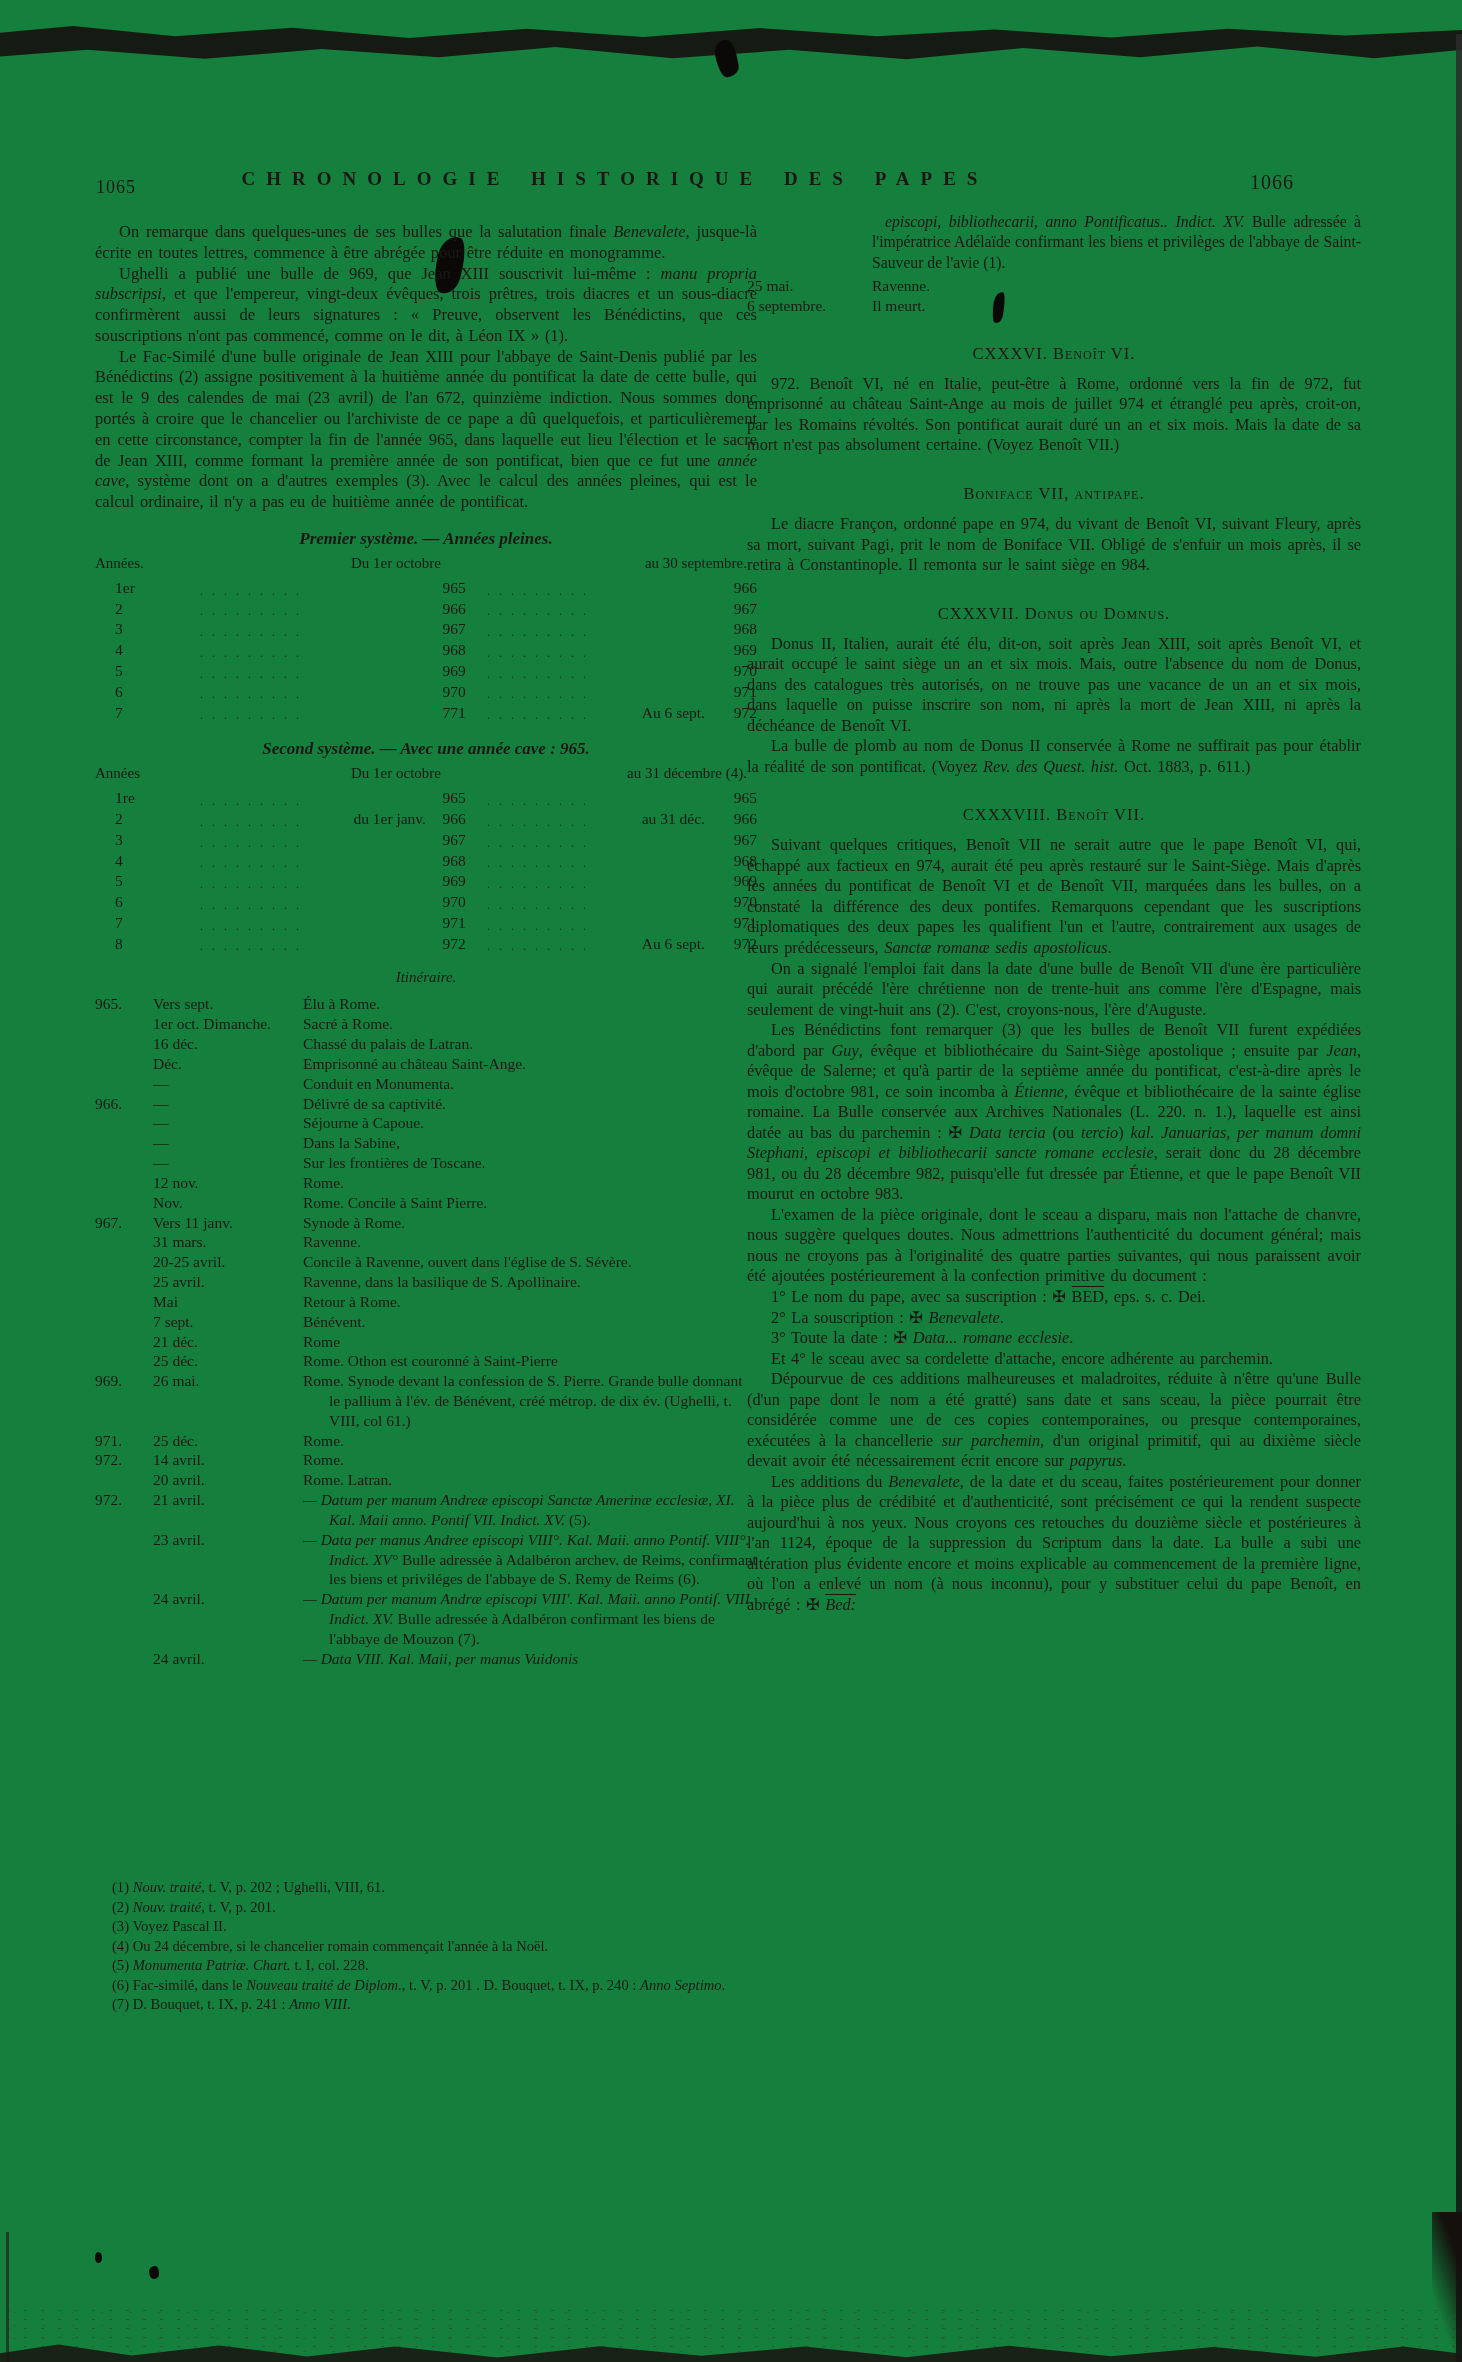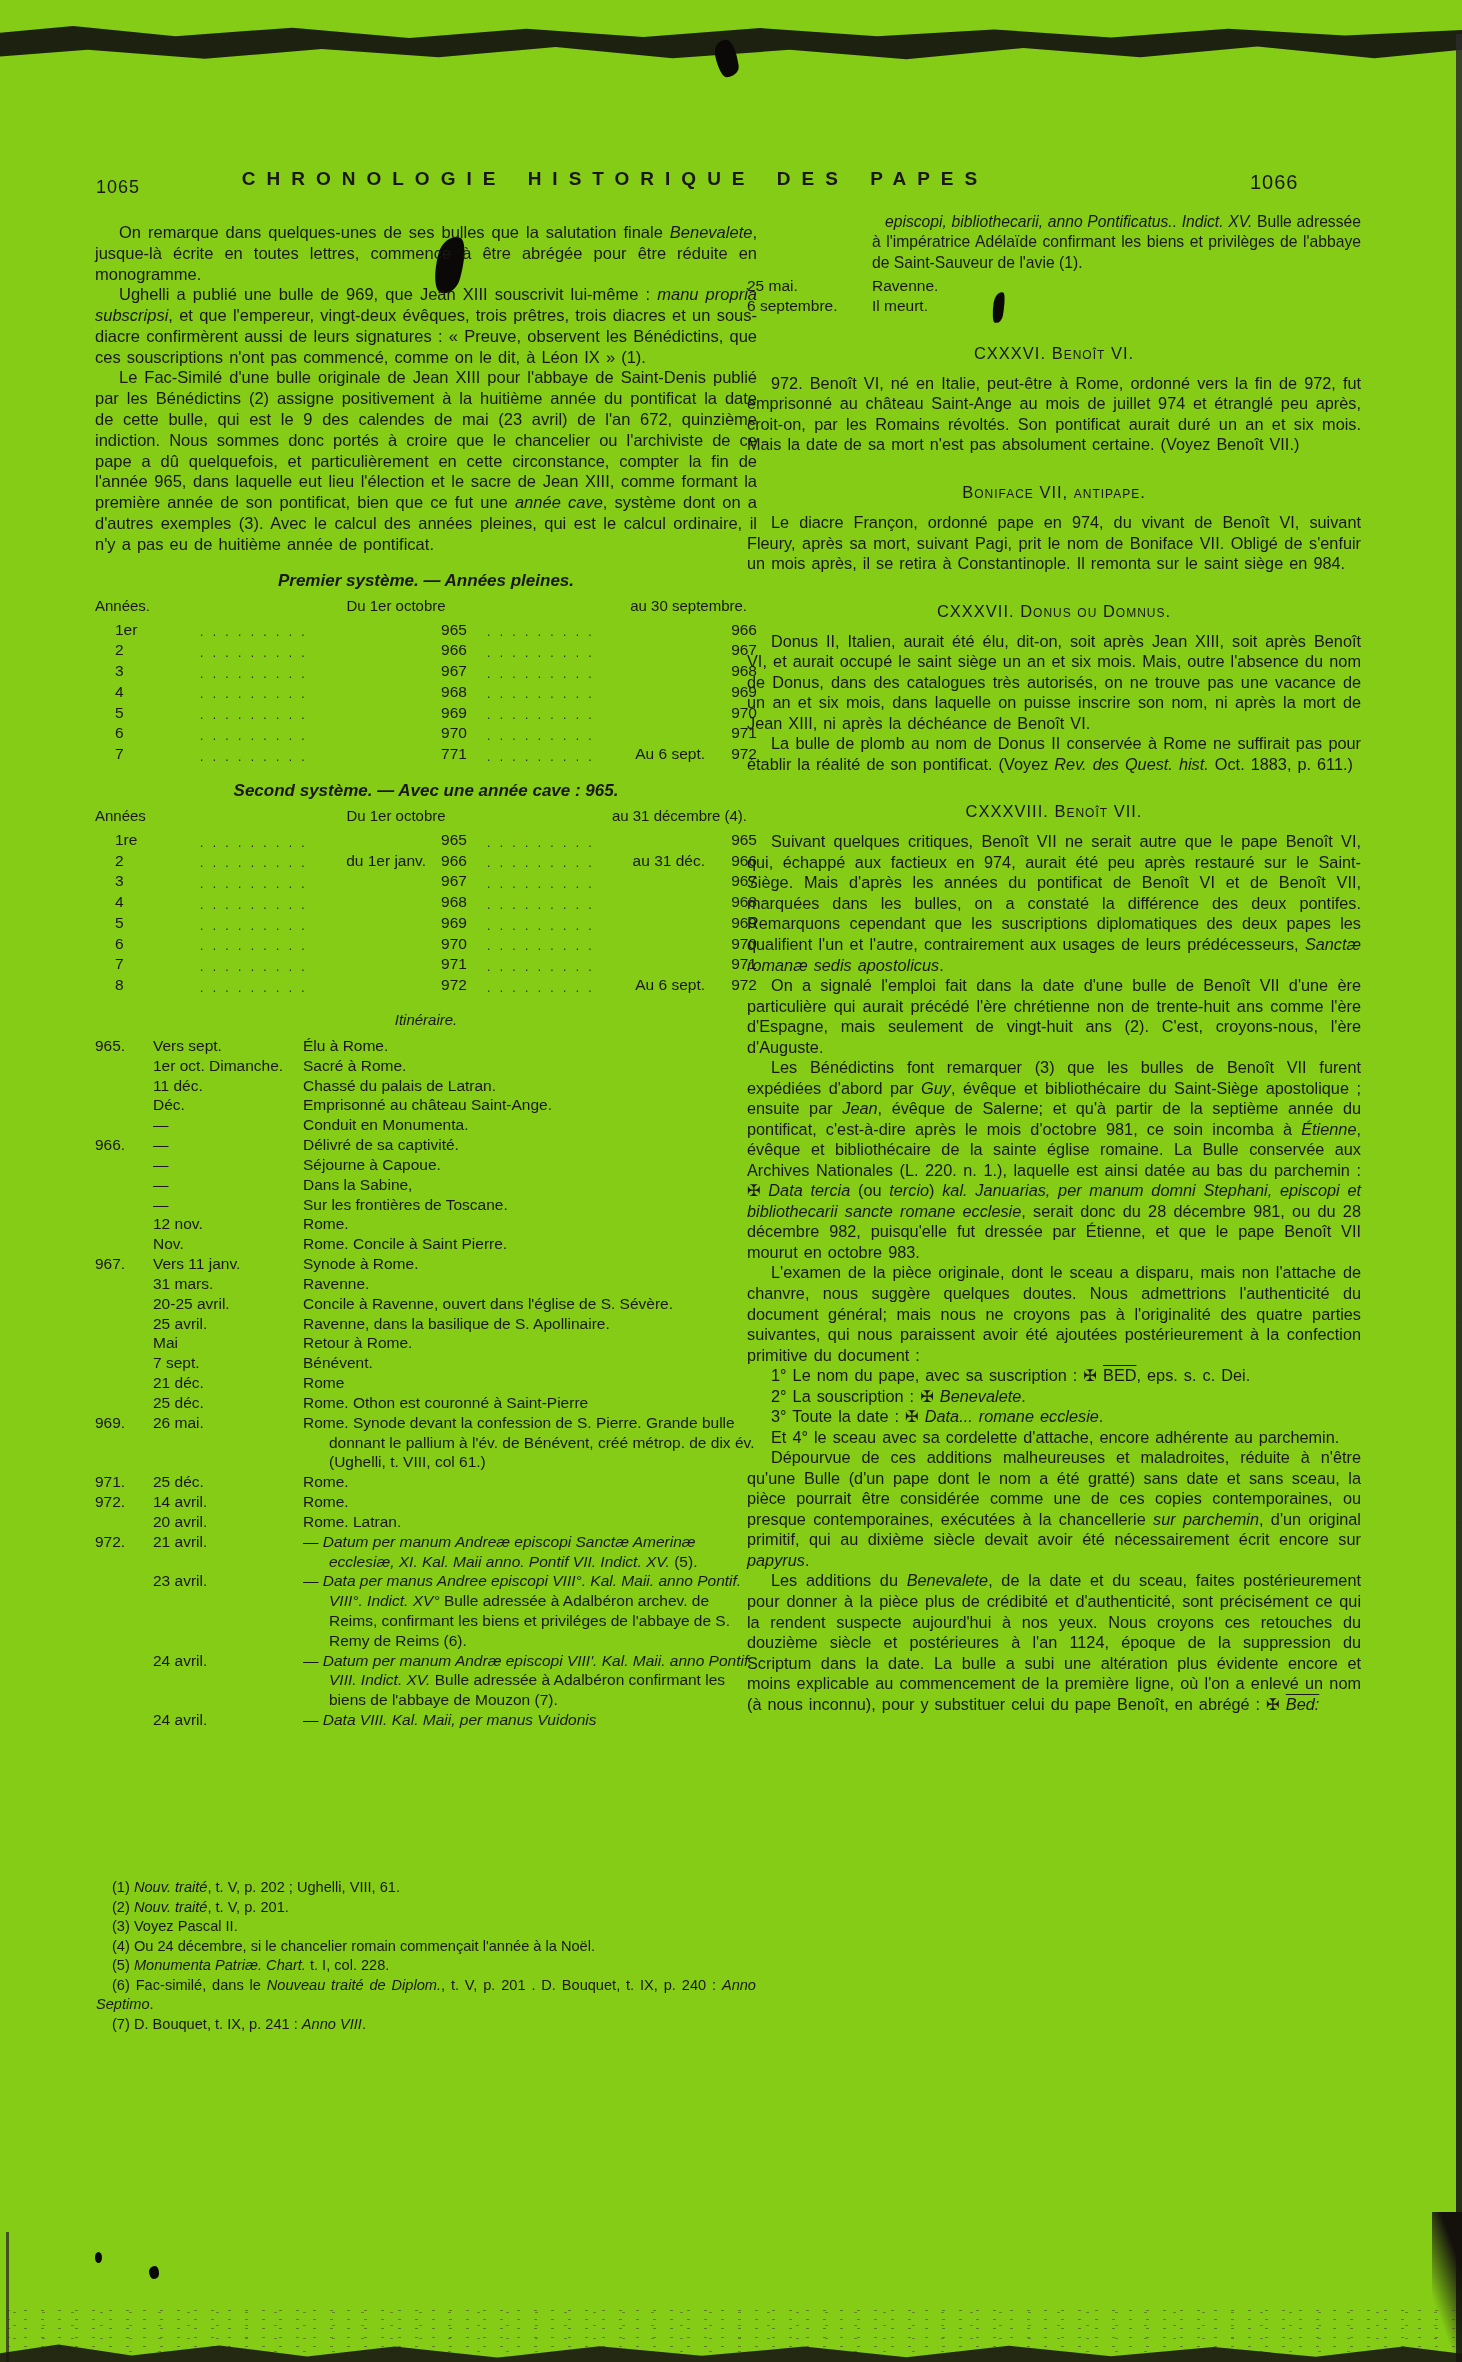--- a/index.html
+++ b/index.html
@@ -1,17 +1,17 @@
 <!DOCTYPE html>
 <html><head>
 <meta charset="utf-8">
 <style>
   html,body{margin:0;padding:0;background:#6e6e6e;}
-  .page{position:relative;width:1462px;height:2362px;background:#84cc16;overflow:hidden;
-        font-family:Liberation Sans, sans-serif;color:#1b1814;}
+  .page{position:relative;width:1462px;height:2362px;background:#15803d;overflow:hidden;
+        font-family:Liberation Serif, serif;color:#1b1814;}
   .it{font-style:italic;}
   .ov{text-decoration:overline;}
 
   
   .page-title{position:absolute;left:185px;top:168px;width:860px;text-align:center;
     font-size:19px;font-weight:bold;letter-spacing:11px;word-spacing:5px;white-space:nowrap;}
   .pn-left{position:absolute;left:96px;top:177px;font-size:18px;letter-spacing:1px;}
   .pn-right{position:absolute;left:1250px;top:171px;font-size:20px;letter-spacing:1px;}
 
   
@@ -269,21 +269,21 @@
     <span class="i-date">Vers sept.</span>
     <span class="i-desc">Élu à Rome.</span>
   </div>
         <div class="irow">
     <span class="i-year"></span>
     <span class="i-date">1er oct. Dimanche.</span>
     <span class="i-desc">Sacré à Rome.</span>
   </div>
         <div class="irow">
     <span class="i-year"></span>
-    <span class="i-date">11 déc.</span>
+    <span class="i-date">16 déc.</span>
     <span class="i-desc">Chassé du palais de Latran.</span>
   </div>
         <div class="irow">
     <span class="i-year"></span>
     <span class="i-date">Déc.</span>
     <span class="i-desc">Emprisonné au château Saint-Ange.</span>
   </div>
         <div class="irow">
     <span class="i-year"></span>
     <span class="i-date">—</span>

